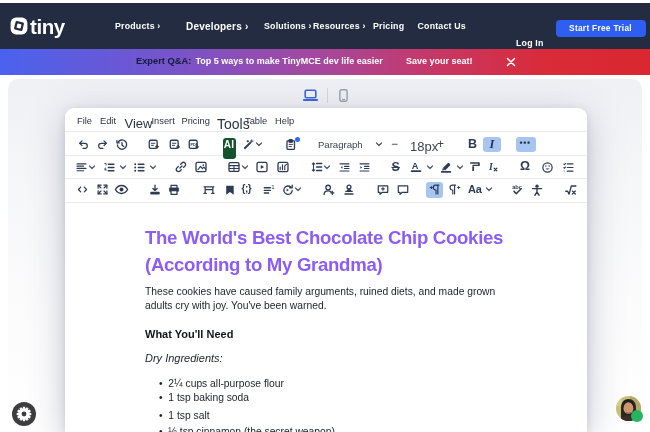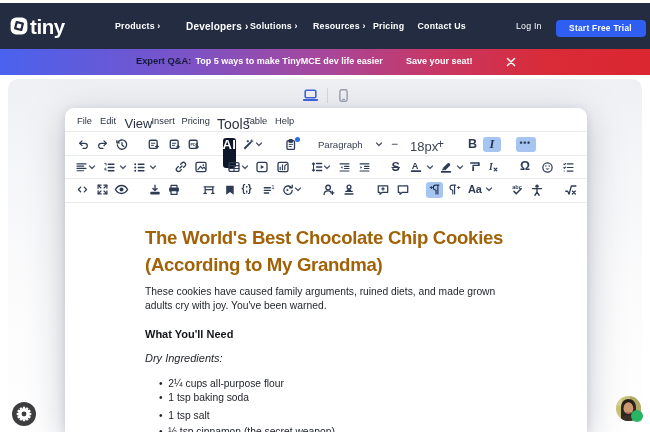--- a/index.html
+++ b/index.html
@@ -13,25 +13,25 @@
 <div style="position:absolute;left:0;top:3px;width:650px;height:46px;background:#232c41"></div>
 <svg class="ic" style="left:9.5px;top:16.5px" width="18" height="18" viewBox="0 0 18 18">
   <rect x="0.6" y="0.6" width="16.8" height="16.8" rx="5.4" fill="#fff"></rect>
   <rect x="4.7" y="4.7" width="8.6" height="8.6" rx="1.2" fill="#232c41" transform="rotate(14 9 9)"></rect>
   <rect x="6.9" y="6.9" width="4.2" height="4.2" rx="0.6" fill="#fff" transform="rotate(14 9 9)"></rect>
 </svg>
 <div class="t" style="left:30px;top:15px;color:#fff;font-size:20.5px;font-weight:bold;letter-spacing:-0.4px">tiny</div>
 
 <div class="t" style="top:21px;left:115px;color:#fff;font-size:8.8px;font-weight:bold;letter-spacing:0.2px">Products ›</div>
 <div class="t" style="top:21px;left:186px;color:#fff;font-size:10px;font-weight:bold;letter-spacing:0.2px">Developers ›</div>
-<div class="t" style="top:21px;left:250px;color:#fff;font-size:8.8px;font-weight:bold;letter-spacing:0.2px">Solutions ›</div>
+<div class="t" style="top:21px;left:264px;color:#fff;font-size:8.8px;font-weight:bold;letter-spacing:0.2px">Solutions ›</div>
 <div class="t" style="top:21px;left:313px;color:#fff;font-size:8.8px;font-weight:bold;letter-spacing:0.2px">Resources ›</div>
 <div class="t" style="top:21px;left:373px;color:#fff;font-size:8.8px;font-weight:bold;letter-spacing:0.2px">Pricing</div>
 <div class="t" style="top:21px;left:417.5px;color:#fff;font-size:8.8px;font-weight:bold;letter-spacing:0.2px">Contact Us</div>
-<div class="t" style="top:21px;left:516px;color:#fff;font-size:8.8px;font-weight:normal;letter-spacing:0.2px">Log In</div>
+<div class="t" style="top:38px;left:516px;color:#fff;font-size:8.8px;font-weight:bold;letter-spacing:0.2px">Log In</div>
 <div class="t" style="left:555.5px;top:20px;width:90px;height:17px;background:#2e5ff2;border-radius:4px;color:#fff;font-size:8.3px;font-weight:bold;letter-spacing:0.3px;text-align:center;line-height:17px">Start Free Trial</div>
 
 <div style="position:absolute;left:0;top:49px;width:650px;height:26px;background:linear-gradient(90deg,#4a62ee 0%,#7a53c8 28%,#a7479b 50%,#c63868 66%,#d92b38 84%,#da2730 100%)"></div>
 <div class="t" style="left:136px;top:56px;color:#131c3a;font-size:9.3px;font-weight:bold">Expert Q&amp;A:</div>
 <div class="t" style="left:195.5px;top:56.2px;color:#fff;font-size:9px;font-weight:bold">Top 5 ways to make TinyMCE dev life easier</div>
 <div class="t" style="left:406px;top:56.2px;color:#fff;font-size:9px;font-weight:bold">Save your seat!</div>
 <svg class="ic" style="left:506px;top:57px" width="10" height="10" viewBox="0 0 10 10" stroke="#fff" stroke-width="1.5" stroke-linecap="round">
     <path d="M1.5 1.5l7 7M8.5 1.5l-7 7"></path>
   </svg>
 
@@ -84,21 +84,21 @@
 <svg class="ic" style="left:167.5px;top:137.7px" width="14" height="14" viewBox="0 0 16 16" fill="none" stroke="#2e3b55" stroke-width="1.5" stroke-linecap="round" stroke-linejoin="round">
     <rect x="2.6" y="2.6" width="9" height="9.2" rx="1.6"></rect>
     <path d="M11.5 8.4v3l1.4-1.4M11.5 11.4l-1.4-1.4" stroke-width="1.3"></path>
     <path d="M5 6h4M5 8.4h2.5" stroke-width="1.1"></path>
   </svg>
 <svg class="ic" style="left:186.5px;top:137.7px" width="14" height="14" viewBox="0 0 16 16" fill="none" stroke="#2e3b55" stroke-width="1.5" stroke-linecap="round" stroke-linejoin="round">
     <rect x="2.6" y="2.6" width="9" height="9.2" rx="1.6"></rect>
     <path d="M11.5 8.4v3l1.4-1.4M11.5 11.4l-1.4-1.4" stroke-width="1.3"></path>
     <text x="4" y="8.8" font-size="4.4" font-weight="bold" fill="#2e3b55" stroke="none" font-family="Liberation Sans">PDF</text>
   </svg>
-<div class="t" style="left:222.5px;top:138px;width:13px;height:30px;background:#0f172a;border-radius:3px;color:#fff;font-size:13px;font-weight:bold;text-align:center;line-height:13px;letter-spacing:.3px">AI</div>
+<div class="t" style="left:222.5px;top:138px;width:13px;height:21px;background:#14532d;border-radius:3px;color:#fff;font-size:10px;font-weight:bold;text-align:center;line-height:13px;letter-spacing:.3px">AI</div>
 <svg class="ic" style="left:241.0px;top:137.7px" width="14" height="14" viewBox="0 0 16 16" fill="none" stroke="#2e3b55" stroke-width="1.5" stroke-linecap="round" stroke-linejoin="round">
     <path d="M3 13 10.5 5.5l1.6 1.6L4.6 14.6z" fill="#2e3b55" stroke="none" transform="translate(0,-1.6)"></path>
     <path d="M12.3 2.2v2.6M11 3.5h2.6M7.8 2.8v1.8M6.9 3.7h1.8" stroke-width="1.1"></path>
   </svg>
 <svg class="ic" style="left:254.8px;top:142.2px" width="8" height="5" viewBox="0 0 8 5" fill="none" stroke="#51596b" stroke-width="1.3" stroke-linecap="round" stroke-linejoin="round">
     <path d="M1.5 1l2.5 2.5L6.5 1"></path>
   </svg>
 <svg class="ic" style="left:283.5px;top:137.7px" width="14" height="14" viewBox="0 0 16 16" fill="none" stroke="#2e3b55" stroke-width="1.5" stroke-linecap="round" stroke-linejoin="round">
     <rect x="3.4" y="3" width="8.6" height="10" rx="1.4"></rect>
     <path d="M6 3h3.5v1.6H6z" fill="#fff"></path>
@@ -286,21 +286,21 @@
   </svg>
 <svg class="ic" style="left:530.0px;top:182.5px" width="14" height="14" viewBox="0 0 16 16" fill="none" stroke="#2e3b55" stroke-width="1.5" stroke-linecap="round" stroke-linejoin="round">
     <circle cx="8" cy="3.6" r="1.9" fill="#2e3b55" stroke="none"></circle>
     <path d="M2.8 6.4h10.4M8 6.4v4M8 10.4 5.6 14M8 10.4l2.4 3.6" stroke-width="1.6"></path>
   </svg>
 <svg class="ic" style="left:563.5px;top:182.5px" width="14" height="14" viewBox="0 0 16 16" fill="none" stroke="#2e3b55" stroke-width="1.5" stroke-linecap="round" stroke-linejoin="round">
     <path d="M2 9.4h2.2l1.6 3.4 2.6-9.4h5.2" stroke-width="1.5"></path>
     <path d="M9.6 9.2l3.4 3.4M13 9.2l-3.4 3.4" stroke-width="1.4"></path>
   </svg>
 
-<div class="t" style="left:145px;top:224px;font-size:18.6px;font-weight:bold;color:#a16207;line-height:27.2px;letter-spacing:-0.3px">The World's Best Chocolate Chip Cookies<br>(According to My Grandma)</div>
+<div class="t" style="left:145px;top:224px;font-size:18.6px;font-weight:bold;color:#8b5cf6;line-height:27.2px;letter-spacing:-0.3px">The World's Best Chocolate Chip Cookies<br>(According to My Grandma)</div>
 <div class="t" style="left:145px;top:284.5px;font-size:10.3px;color:#1c2026;line-height:14.6px">These cookies have caused family arguments, ruined diets, and made grown<br>adults cry with joy. You've been warned.</div>
 <div class="t" style="left:145px;top:327.5px;font-size:11px;font-weight:bold;color:#121519">What You'll Need</div>
 <div class="t" style="left:145px;top:352px;font-size:11px;font-style:italic;color:#1c2026">Dry Ingredients:</div>
 
 <div class="t" style="left:159px;top:378px;font-size:10.3px;color:#1c2026">•&nbsp;&nbsp;2¼ cups all-purpose flour</div>
 <div class="t" style="left:159px;top:392px;font-size:10.3px;color:#1c2026">•&nbsp;&nbsp;1 tsp baking soda</div>
 <div class="t" style="left:159px;top:409.5px;font-size:10.3px;color:#1c2026">•&nbsp;&nbsp;1 tsp salt</div>
 <div class="t" style="left:159px;top:425.8px;font-size:10.3px;color:#1c2026">•&nbsp;&nbsp;½ tsp cinnamon (the secret weapon)</div>
 
 <div style="position:absolute;left:11.5px;top:401.5px;width:24px;height:24px;border-radius:50%;background:#3d3d3f"></div>

